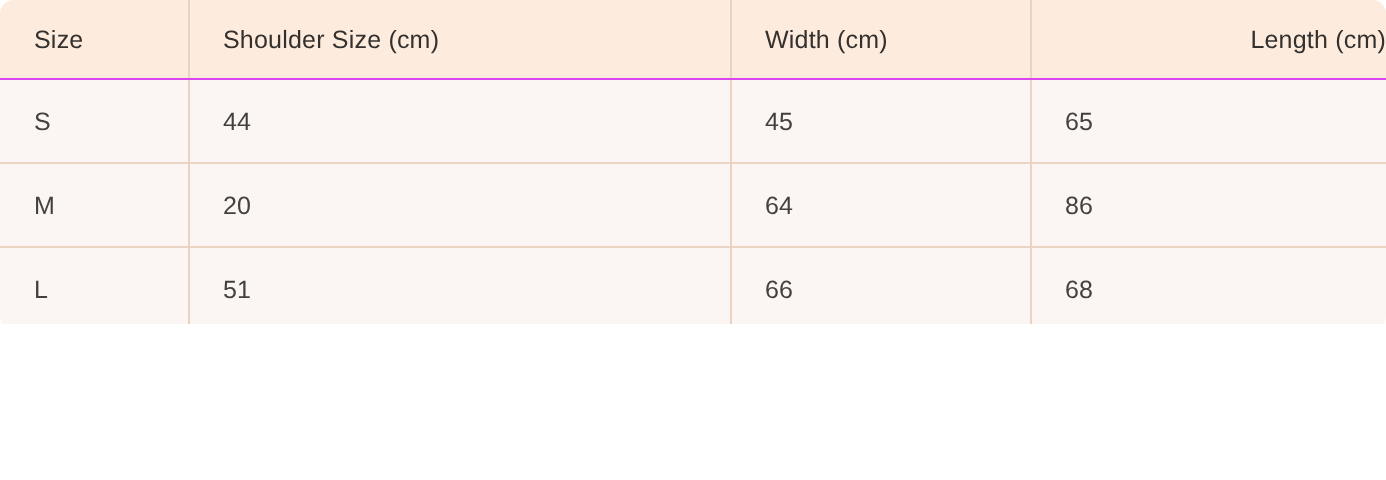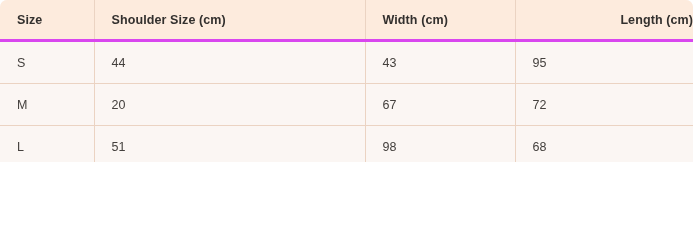--- a/index.html
+++ b/index.html
@@ -40,25 +40,25 @@
     height: 39px;
   }
 
   thead th {
     margin: 0;
     padding: 0 0 0 17px;
     height: 39px;
     text-align: left;
     vertical-align: middle;
     font-size: 12.5px;
-    font-weight: bold;
+    font-weight: normal;
     color: #33302e;
     letter-spacing: 0.1px;
     border-right: 1px solid #ebd3c2;
-    border-bottom: 3px solid #d946ef;
+    border-bottom: 1px solid #d946ef;
     white-space: nowrap;
   }
   thead th.last-col { border-right: none; text-align: right; }
 
   tbody tr.chart-data-row {
     height: 41px;
     background: #fbf6f3;
   }
 
   tbody td {
@@ -94,30 +94,30 @@
         <th>Size</th>
         <th>Shoulder Size (cm)</th>
         <th>Width (cm)</th>
         <th class="last-col">Length (cm)</th>
       </tr>
     </thead>
     <tbody>
       <tr class="chart-data-row">
         <td>S</td>
         <td>44</td>
-        <td>43</td>
-        <td class="last-col">95</td>
+        <td>45</td>
+        <td class="last-col">65</td>
       </tr>
       <tr class="chart-data-row">
         <td>M</td>
         <td>20</td>
-        <td>67</td>
-        <td class="last-col">72</td>
+        <td>64</td>
+        <td class="last-col">86</td>
       </tr>
       <tr class="chart-data-row">
         <td>L</td>
         <td>51</td>
-        <td>98</td>
+        <td>66</td>
         <td class="last-col">68</td>
       </tr>
     </tbody>
   </table>
 </div>
 
 </body></html>

